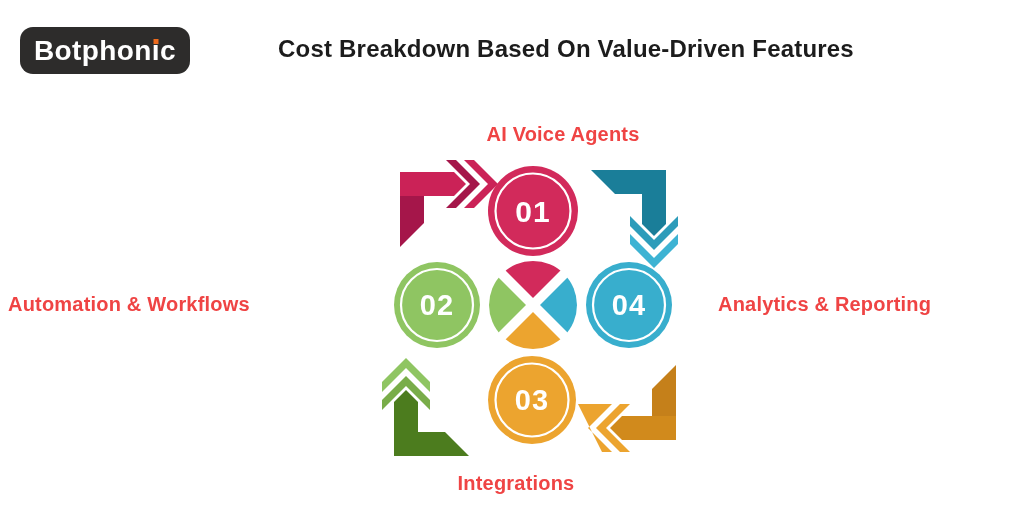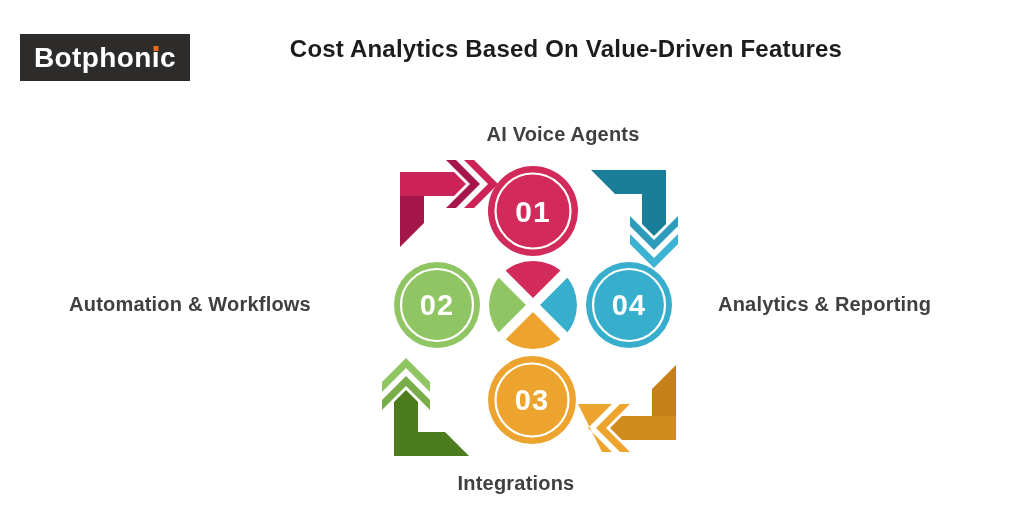--- a/index.html
+++ b/index.html
@@ -8,25 +8,25 @@
     width: 1030px;
     height: 532px;
     background: #ffffff;
     font-family: "Liberation Sans", sans-serif;
     position: relative;
     overflow: hidden;
   }
   .logo {
     position: absolute;
     left: 20px;
-    top: 34px;
+    top: 27px;
     width: 170px;
     height: 47px;
     background: #2d2c2b;
-    border-radius: 0;
+    border-radius: 13px;
     display: flex;
     align-items: center;
     justify-content: center;
     color: #ffffff;
     font-weight: 700;
     font-size: 28px;
     letter-spacing: 0.4px;
   }
   .logo-i { position: relative; display: inline-block; }
   .logo-i-dot {
@@ -47,26 +47,26 @@
     text-align: center;
     font-size: 24px;
     font-weight: 800;
     color: #1c1c1c;
     letter-spacing: 0.2px;
   }
   .feature-label {
     position: absolute;
     font-size: 20px;
     font-weight: 700;
-    color: #404040;
+    color: #ef4444;
     letter-spacing: 0.2px;
     line-height: 22px;
   }
   .label-top    { left: 413px; top: 123px; width: 300px; text-align: center; }
-  .label-left   { left: 0;     top: 293px; width: 380px; text-align: center; }
+  .label-left   { left: 8px;     top: 293px; width: 380px; text-align: left; }
   .label-right  { left: 687px; top: 293px; width: 343px; text-align: left; margin-left: 31px; }
   .label-bottom { left: 366px; top: 472px; width: 300px; text-align: center; }
   .diagram-svg {
     position: absolute;
     left: 0;
     top: 0;
     width: 1030px;
     height: 532px;
   }
   .num {
@@ -78,21 +78,21 @@
 </style>
 </head>
 <body>
 
 <div class="logo">
   <span>Botphon</span>
     <span class="logo-i"><span class="logo-i-dot"></span><span>ı</span></span>
     <span>c</span>
 </div>
 
-<h1 class="title">Cost Analytics Based On Value-Driven Features</h1>
+<h1 class="title">Cost Breakdown Based On Value-Driven Features</h1>
 
 <svg class="diagram-svg" viewBox="0 0 1030 532" xmlns="http://www.w3.org/2000/svg">
 
   <g transform="translate(396,150)">
     <path d="M4,22 H58 L70,34 L58,46 H4 Z" fill="#cb2257"></path>
     <path d="M4,46 H28 V73 L4,97 Z" fill="#a5164a"></path>
     <path d="M50,10 L60,10 L84,34 L60,58 L50,58 L74,34 Z" fill="#a5164a"></path>
     <path d="M68,10 L78,10 L102,34 L78,58 L68,58 L92,34 Z" fill="#cb2257"></path>
   </g>
 

